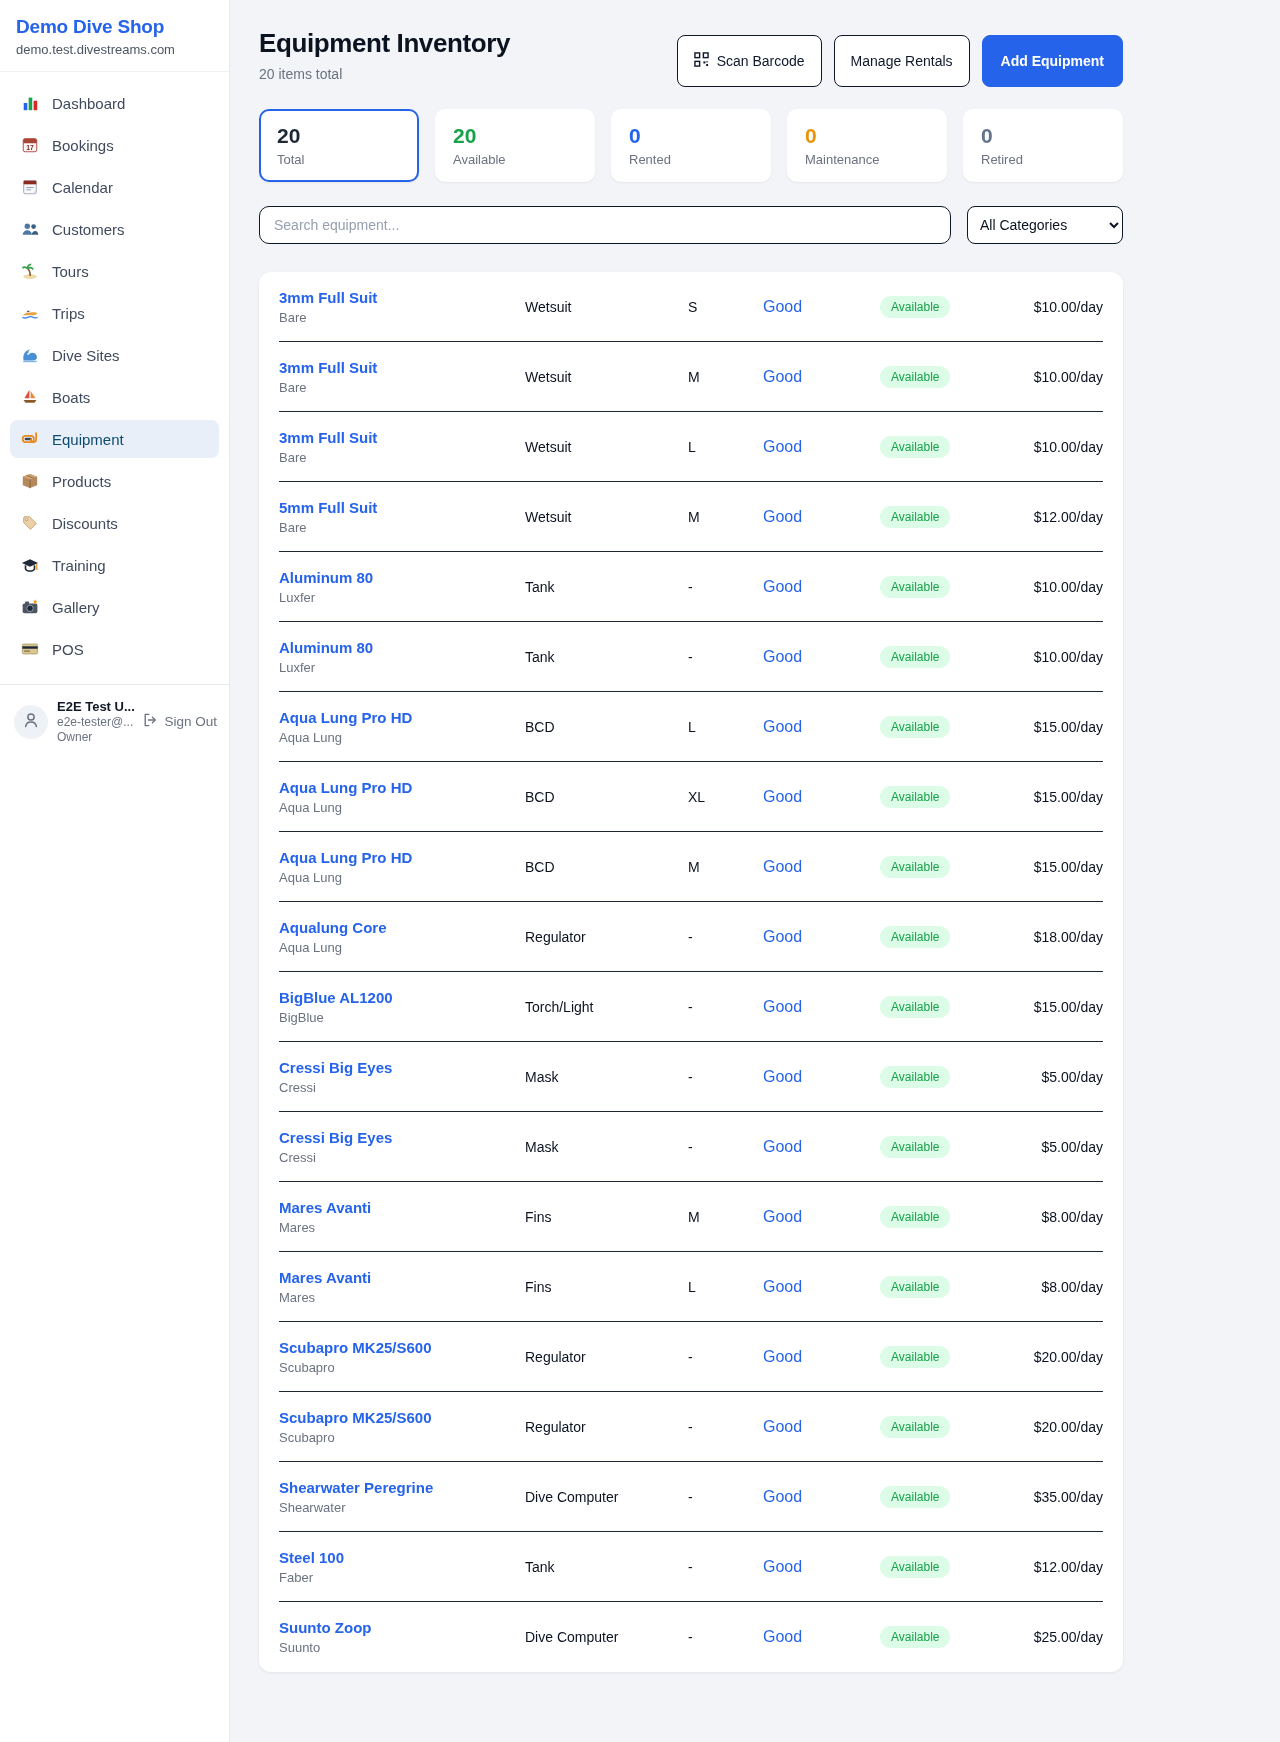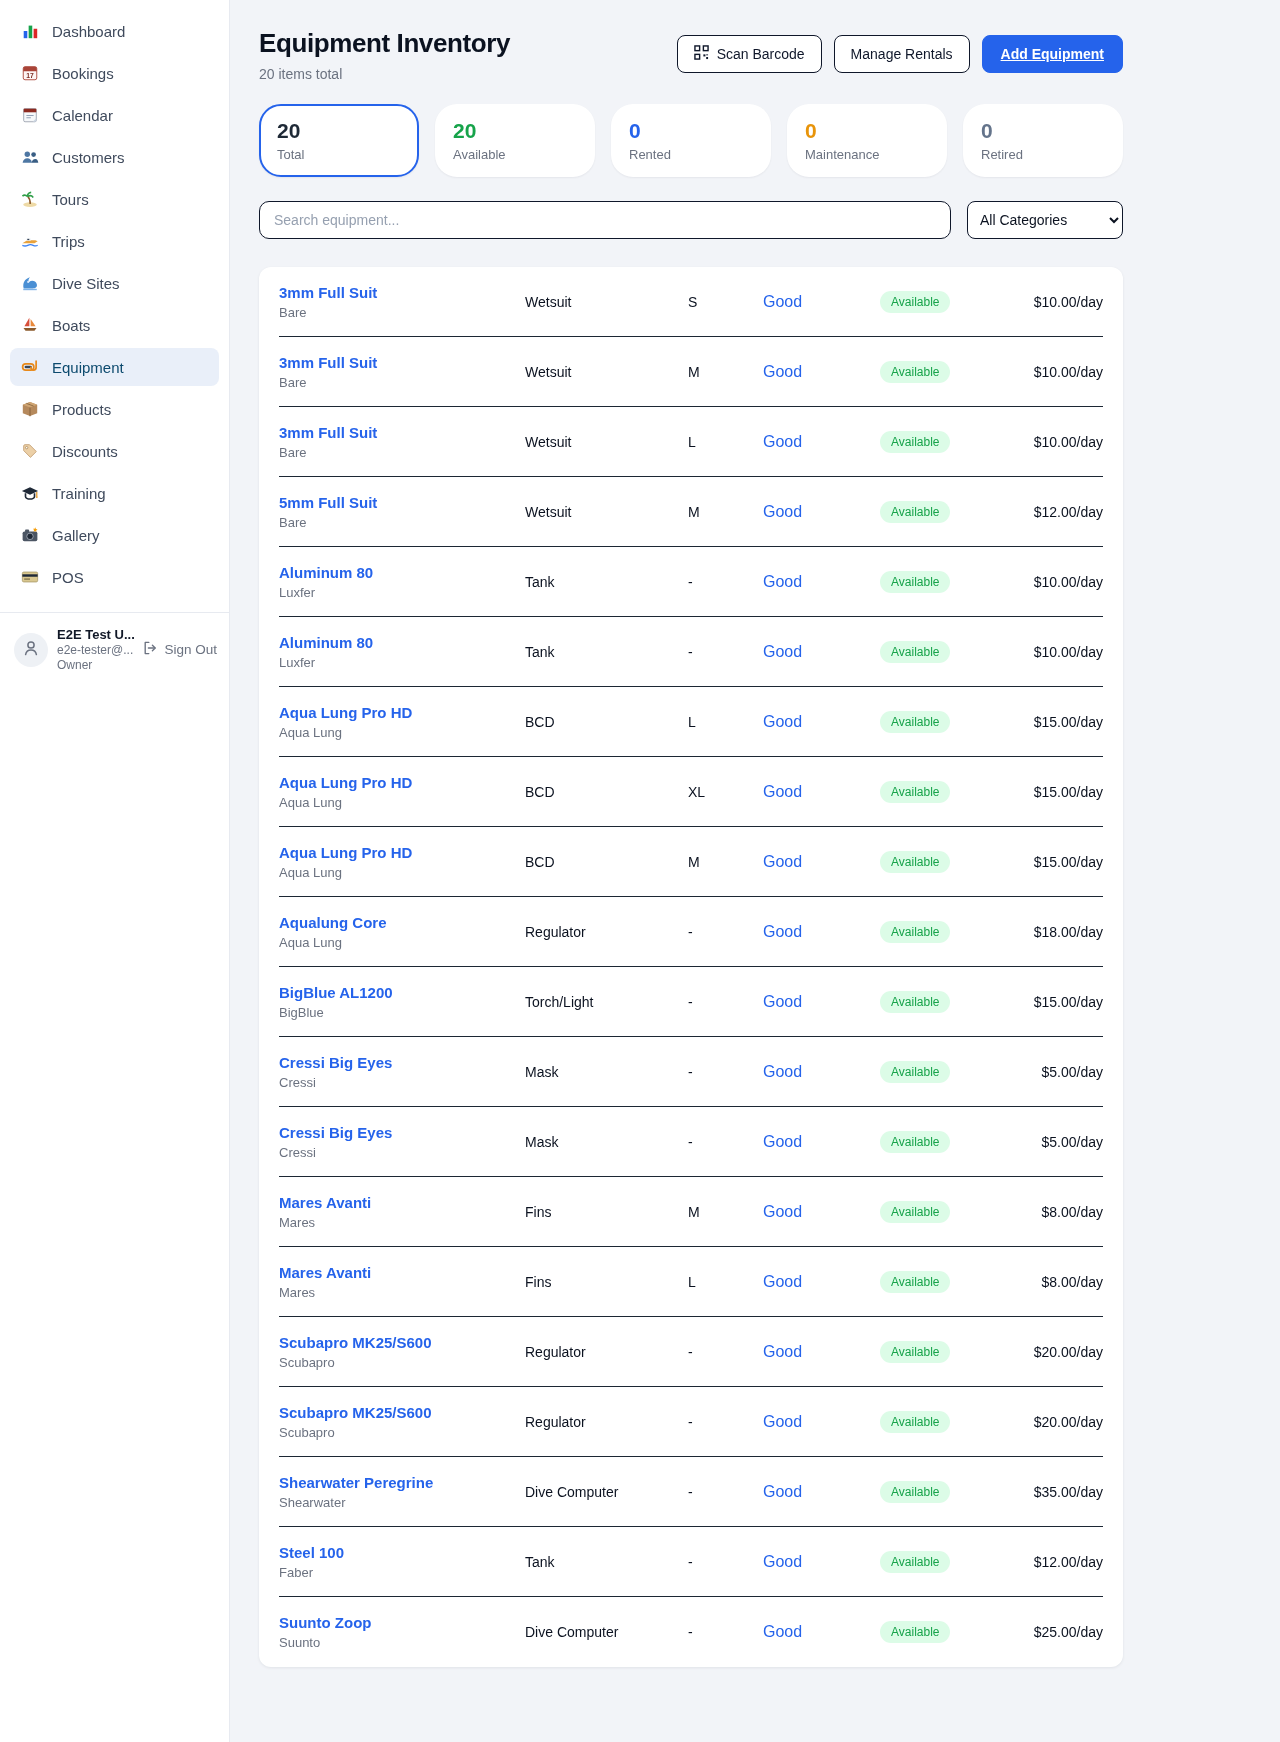--- a/index.html
+++ b/index.html
@@ -29,24 +29,24 @@
   .signout { margin-left:auto; display:flex; align-items:center; gap:6px; color:#6b7280; font-size:13.5px; cursor:pointer; white-space:nowrap; }
   
   .main { flex:1; padding:28px 0 0 29px; }
   .content { width:864px; }
   .header-row { display:flex; justify-content:space-between; align-items:flex-start; margin-bottom:22px; }
   .page-title { font-size:26px; font-weight:800; color:#0b1220; letter-spacing:-0.4px; }
   .page-subtitle { margin-top:7px; font-size:14px; color:#6b7280; }
   .actions { display:flex; gap:12px; padding-top:7px; }
   .btn { border-radius:8px; font-size:14px; cursor:pointer; font-family:inherit; display:flex; align-items:center; gap:8px; }
   .btn-outline { background:#fff; border:1.5px solid #0f172a; color:#0f172a; padding:9px 16px; font-weight:500;align-items:center; }
-  .btn-primary { background:#2563eb; border:1.5px solid #2563eb; color:#fff; padding:3px 18px; font-weight:600;text-decoration:underline; }
+  .btn-primary { background:#2563eb; border:1.5px solid #2563eb; color:#fff; padding:17px 18px; font-weight:600; }
   
   .stats { display:flex; gap:16px; margin-bottom:24px; }
-  .stat-card { flex:1; background:#fff; border-radius:22px; border:2px solid transparent; padding:13px 16px; box-shadow:0 1px 2px rgba(16,24,40,.06); cursor:pointer; }
+  .stat-card { flex:1; background:#fff; border-radius:10px; border:2px solid transparent; padding:13px 16px; box-shadow:0 1px 2px rgba(16,24,40,.06); cursor:pointer; }
   .stat-card.selected { border-color:#2563eb; }
   .stat-value { font-size:21px; font-weight:800; line-height:1.1; }
   .stat-label { font-size:13px; color:#6b7280; margin-top:5px; }
   
   .filter-row { display:flex; gap:16px; margin-bottom:28px; }
   .search-input { flex:1; height:38px; border:1.5px solid #0f172a; border-radius:10px; background:#fff; padding:0 14px; font-size:14px; font-family:inherit; color:#0b1220; }
   .search-input::placeholder { color:#96a0b0; }
   .category-select { width:156px; height:38px; border:1.5px solid #0f172a; border-radius:8px; background:#fff; font-size:14px; font-family:inherit; color:#0b1220; padding:0 8px; }
   
   .table-card { background:#fff; border-radius:12px; box-shadow:0 1px 3px rgba(16,24,40,.08); padding:0 20px; }
@@ -59,20 +59,24 @@
   .item-brand { color:#6b7280; font-size:13px; margin-top:4px; }
   .cell { font-size:14px; color:#0b1220; }
   .cond { color:#2563eb; font-size:16px; }
   .badge { display:inline-block; background:#dcfce7; color:#16a34a; font-size:12px; padding:4px 11px; border-radius:999px; }
   .rental-cell { text-align:right; font-size:14px; color:#0b1220; }
 </style>
 </head>
 <body>
 
 <aside class="sidebar">
+  <div class="brand">
+    <div class="brand-name">Demo Dive Shop</div>
+    <div class="brand-domain">demo.test.divestreams.com</div>
+  </div>
   <nav class="nav" id="nav-root">
       <div class="nav-item">
     <span class="nav-icon">
           <svg viewBox="0 0 20 20">
             <rect x="3" y="10" width="4" height="8" fill="#2563eb"></rect>
             <rect x="8.5" y="4" width="4" height="14" fill="#16a34a"></rect>
             <rect x="14" y="7.5" width="4" height="10.5" fill="#dc2626"></rect>
           </svg>
         </span>
     <span class="nav-label">Dashboard</span>

